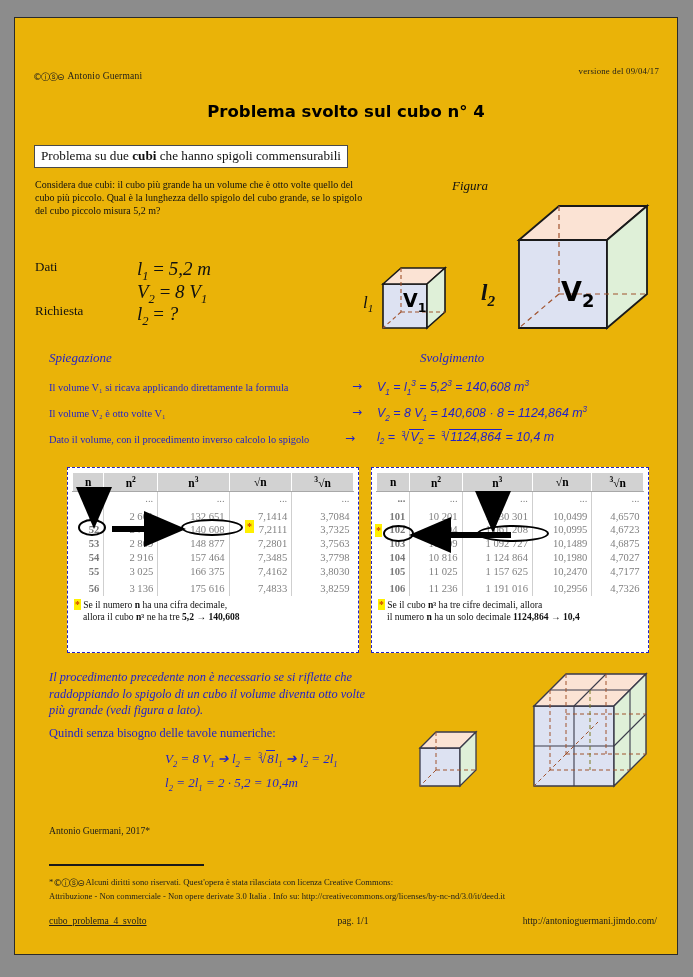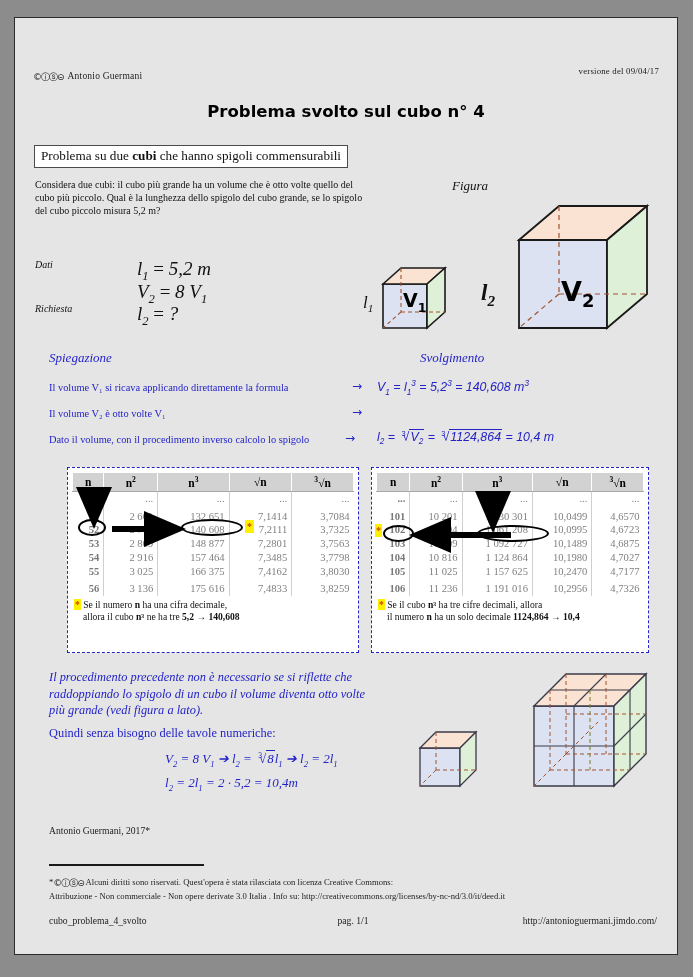--- a/index.html
+++ b/index.html
@@ -12,21 +12,21 @@
     height: 977px;
     overflow: hidden;
     font-family: "Liberation Serif", serif;
   }
   .page {
     position: absolute;
     left: 14px;
     top: 17px;
     width: 664px;
     height: 938px;
-    background: #e5e5e5;
+    background: #eab308;
     border: 1px solid #2b2b2b;
     box-sizing: border-box;
     overflow: hidden;
     padding-left: 34px;
   }
   .doc-header {
     position: absolute;
     left: 18px;
     top: 47px;
     right: 18px;
@@ -80,22 +80,21 @@
     position: absolute;
     left: 20px;
     top: 160px;
     width: 330px;
     font-size: 10px;
     line-height: 1.31;
     color: #111;
   }
   .dati-label {
     position: absolute;
-    font-style: italic;
-    font-size: 10px;
+    font-size: 13px;
     color: #111;
     text-align: center;
   }
   .dati-l { left: 20px; top: 241px; }
   .rich-l { left: 20px; top: 285px; }
   .eq-item {
     position: absolute;
     font-family: "Liberation Serif", serif;
     font-style: italic;
     font-size: 19px;
@@ -313,20 +312,21 @@
     font-size: 8.6px;
     color: #1c1c1c;
     line-height: 1.45;
   }
   .footer {
     position: absolute;
     left: 34px; right: 20px;
     top: 897px;
     font-size: 9.6px;
     color: #1c1c1c;
+    text-decoration: underline;
   }
   .footer .fmid {
     position: absolute;
     left: 0; right: 0;
     text-align: center;
   }
   .footer .fright {
     position: absolute;
     right: 0; top: 0;
   }
@@ -393,20 +393,23 @@
   <div class="expl-line ex1">Il volume V₁ si ricava applicando direttamente la formula</div>
   <div class="expl-line ex2">Il volume V₂ è otto volte V₁</div>
   <div class="expl-line ex3">Dato il volume, con il procedimento inverso calcolo lo spigolo</div>
 
   <div class="arrw ar1">→</div>
   <div class="arrw ar2">→</div>
   <div class="arrw ar3">→</div>
 
   <div class="solv-line sl1">
     <i>V</i><sub>1</sub> = <i>l</i><sub>1</sub><sup>3</sup> = 5,2<sup>3</sup> = 140,608 <i>m</i><sup>3</sup>
+  </div>
+  <div class="solv-line sl2">
+    <i>V</i><sub>2</sub> = 8 <i>V</i><sub>1</sub> = 140,608 · 8 = 1124,864 <i>m</i><sup>3</sup>
   </div>
   <div class="solv-line sl3">
     <i>l</i><sub>2</sub> = <span class="radic"><span class="rad-idx">3</span>√<span class="rad-over"><i>V</i><sub>2</sub></span></span> = <span class="radic"><span class="rad-idx">3</span>√<span class="rad-over">1124,864</span></span> = 10,4 <i>m</i>
   </div>
 
   <div class="tbl-wrap tbl-left">
     <table class="numtab">
       <thead>
         <tr>
           <th>n</th>

